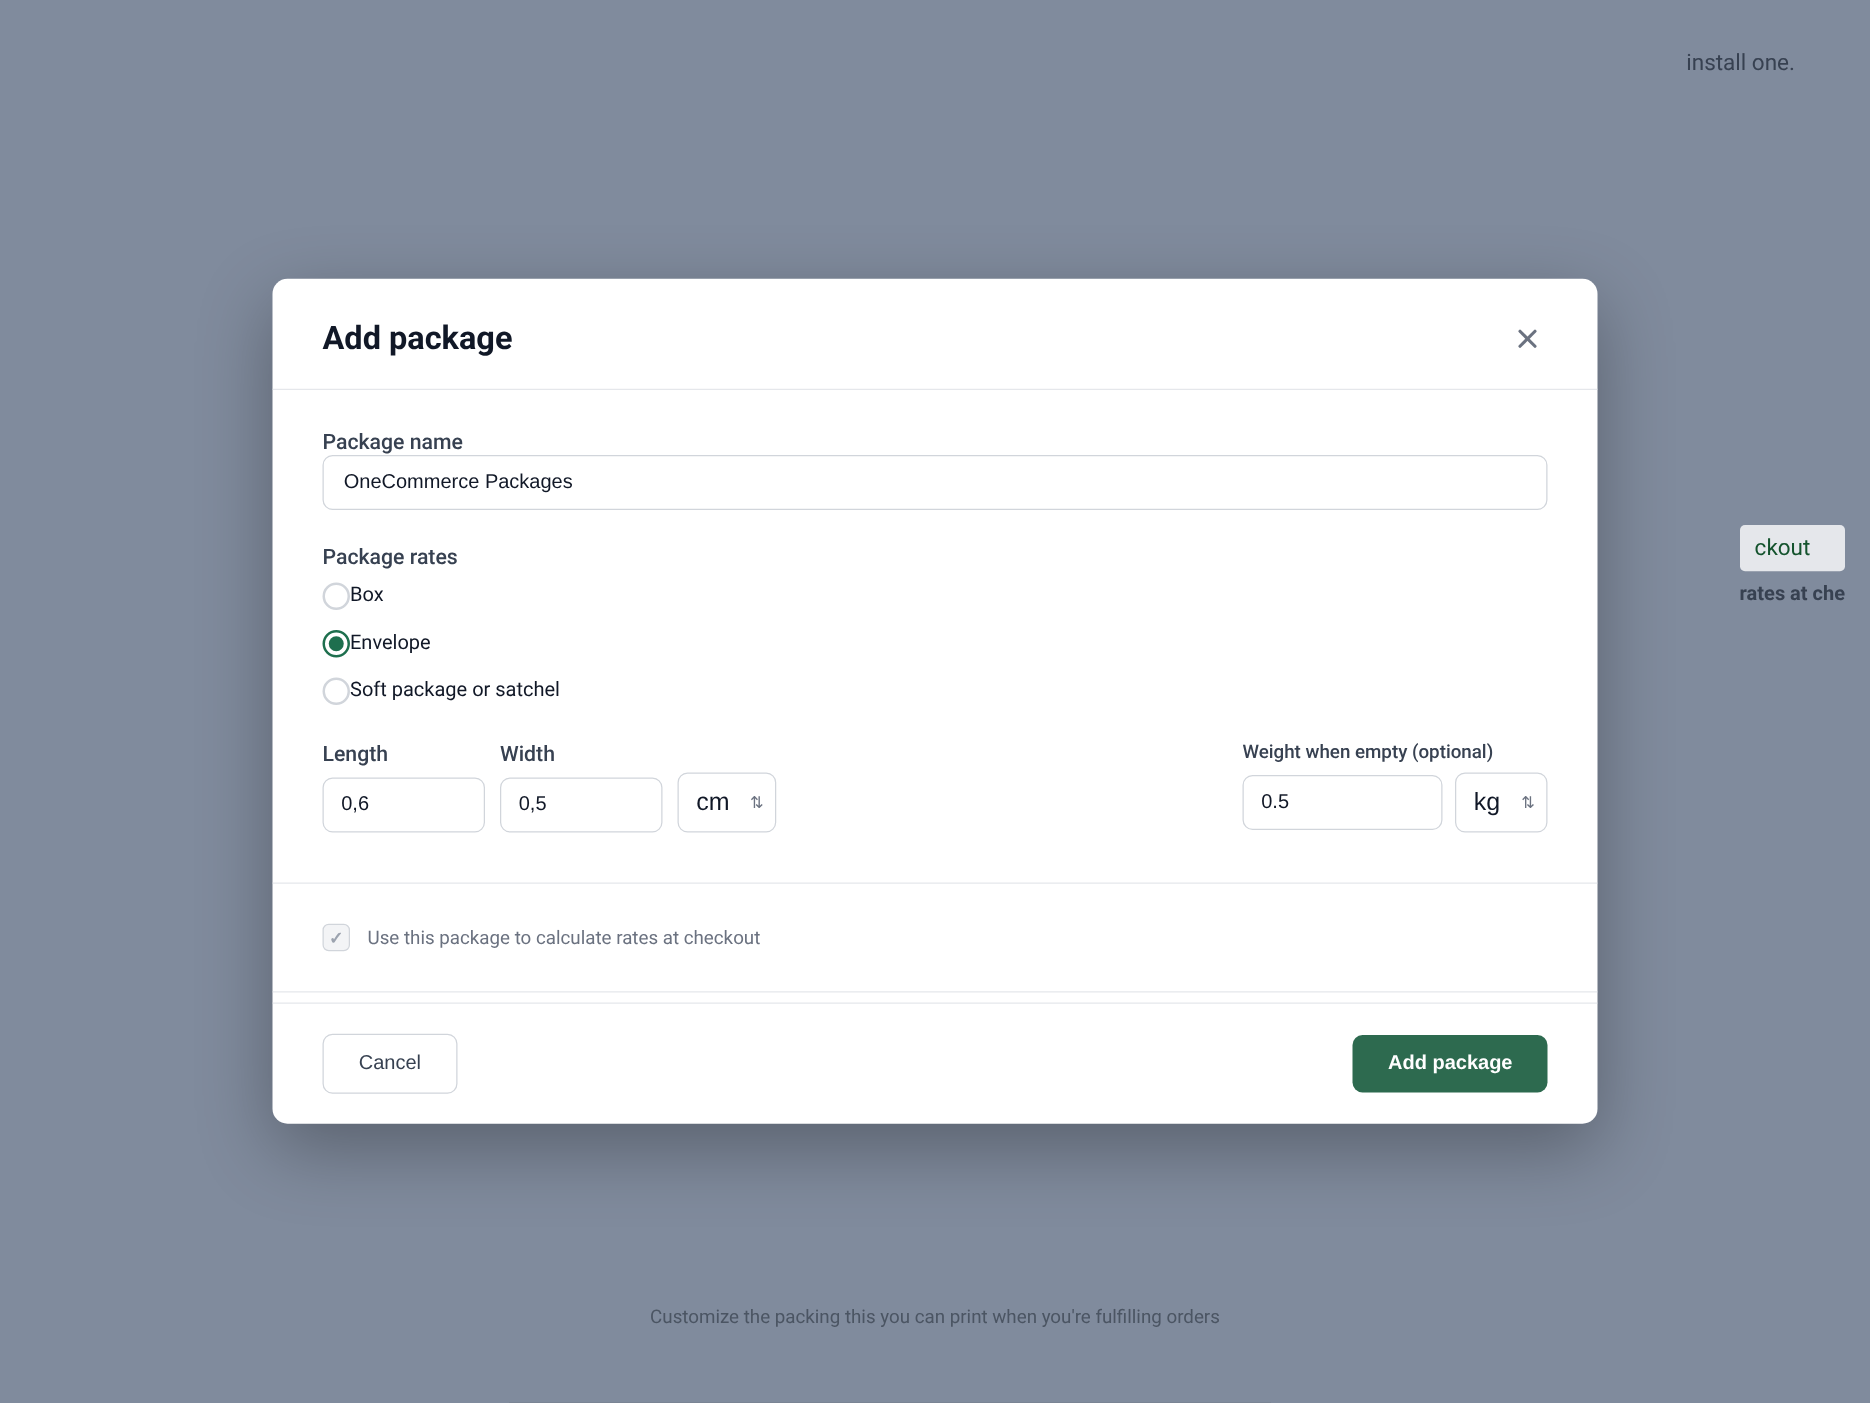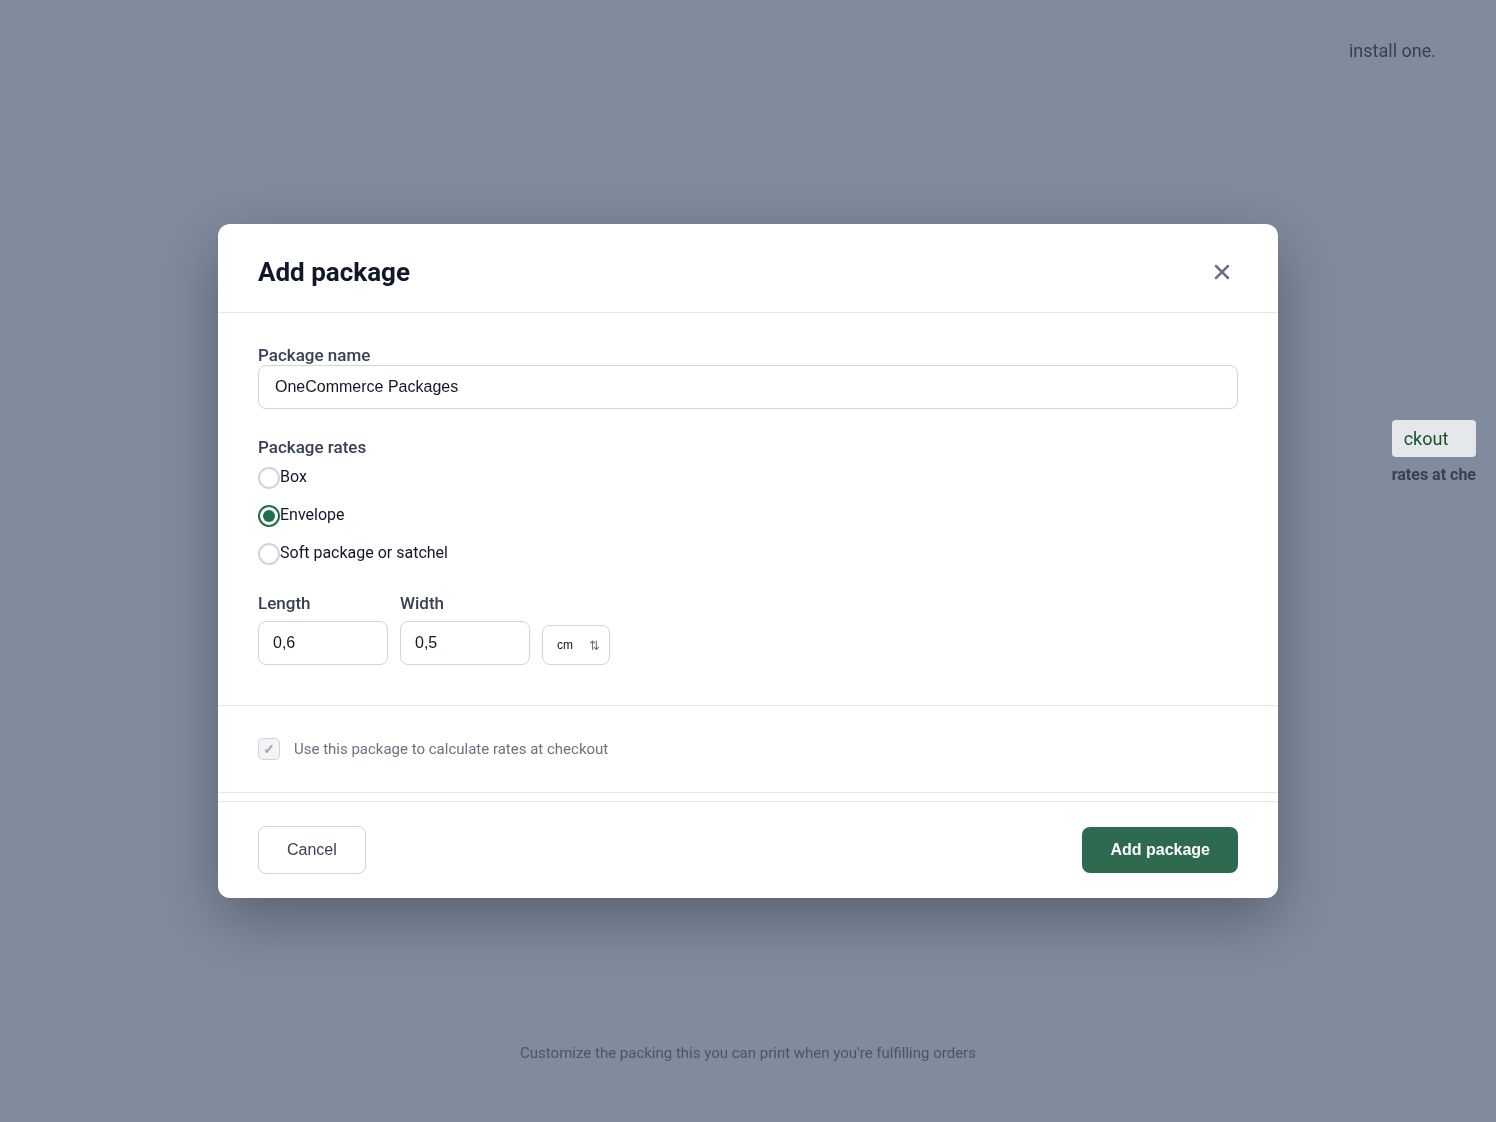--- a/index.html
+++ b/index.html
@@ -158,21 +158,21 @@
       font-size: 16px;
       color: #111827;
       outline: none;
       background: #fff;
     }
 
     .select-input {
       padding: 12px 36px 12px 14px;
       border: 1.5px solid #d1d5db;
       border-radius: 8px;
-      font-size: 12px;
+      font-size: 20px;
       color: #111827;
       background: #fff;
       appearance: none;
       -webkit-appearance: none;
       cursor: pointer;
       outline: none;
       position: relative;
     }
 
     .select-wrapper {
@@ -390,20 +390,32 @@
 
         <div class="dimension-field">
           <div class="select-wrapper">
             <select class="select-input">
               <option value="cm">cm</option>
               <option value="in">in</option>
             </select>
           </div>
         </div>
 
+        <div class="weight-group">
+          <div class="weight-label">Weight when empty (optional)</div>
+          <div class="weight-inputs">
+            <input type="text" class="weight-input" value="0.5" style="">
+            <div class="select-wrapper">
+              <select class="select-input">
+                <option value="kg">kg</option>
+                <option value="lb">lb</option>
+              </select>
+            </div>
+          </div>
+        </div>
 
       </div>
 
     </div>
 
     <hr class="divider">
 
     <div class="checkbox-row">
       <div class="checkbox-wrapper">
         <span class="checkbox-check">✓</span>

